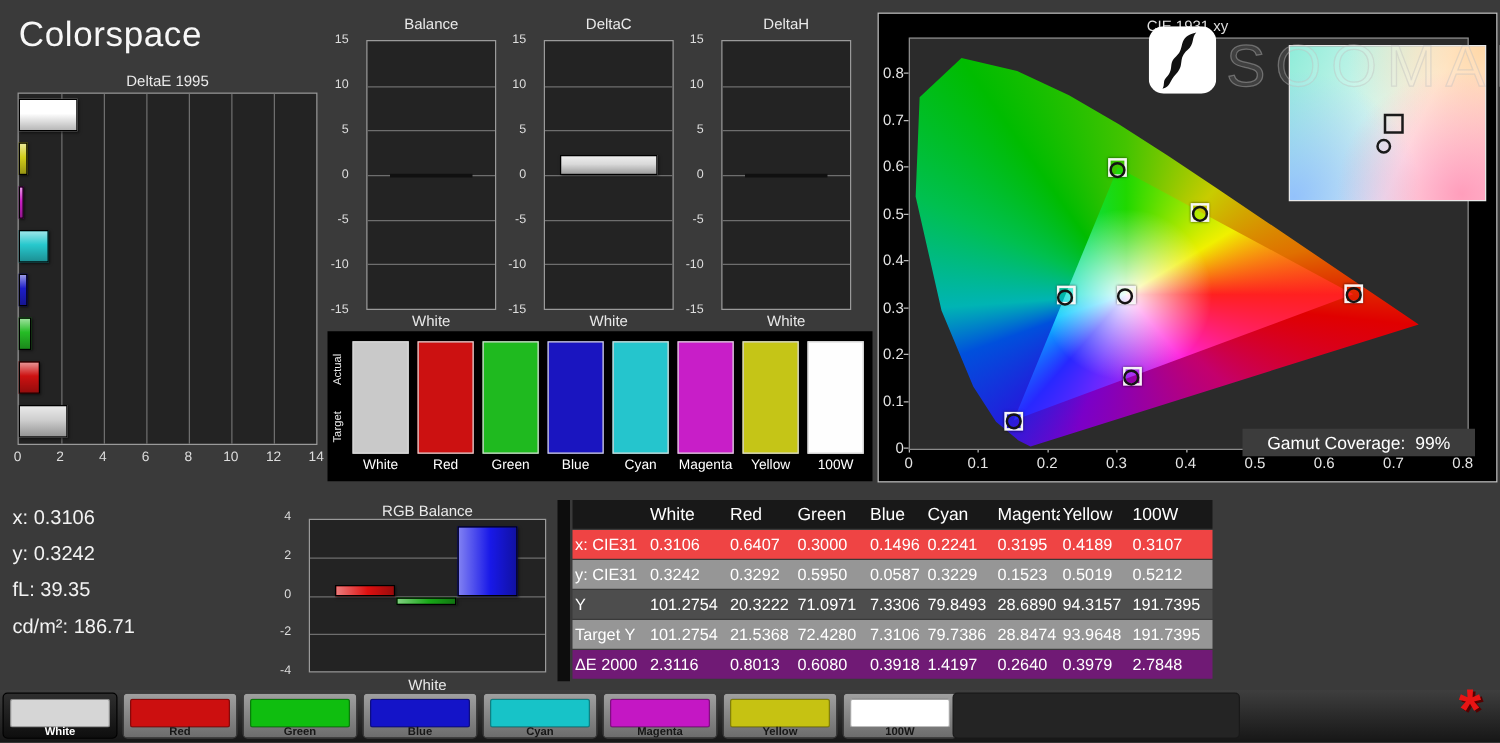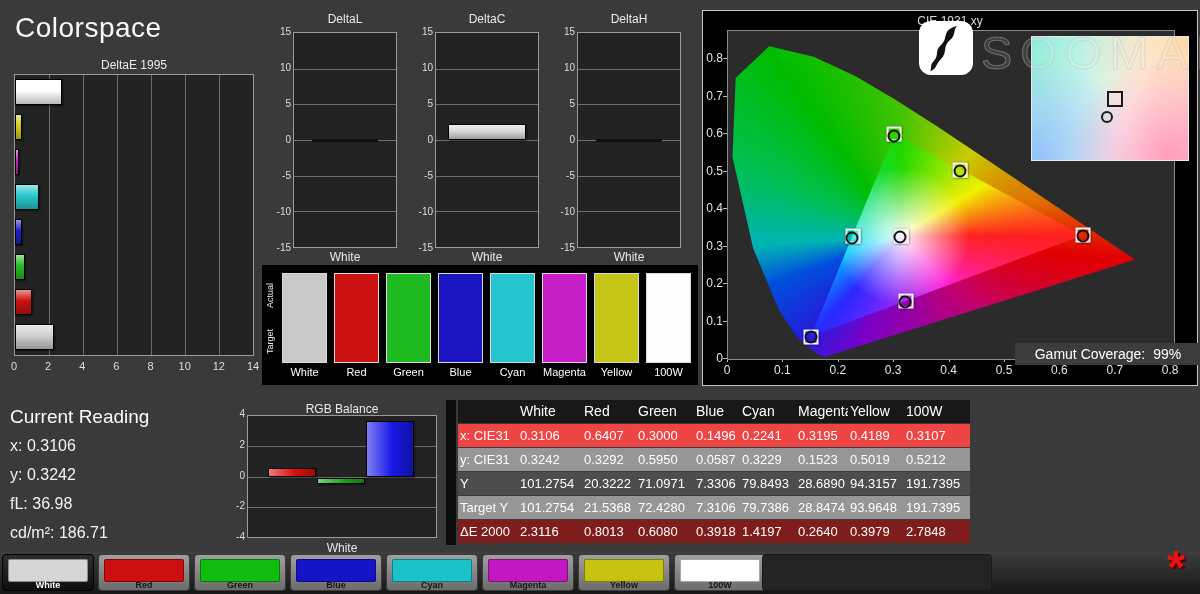--- a/index.html
+++ b/index.html
@@ -11,21 +11,21 @@
   .panel{position:absolute;background:#232323;border:1px solid #9a9a9a;box-sizing:border-box;}
   .vgrid{position:absolute;top:0;bottom:0;width:1px;background:#6e6e6e;}
   .hgrid{position:absolute;left:0;right:0;height:1px;background:#6e6e6e;}
   .hbar{position:absolute;left:0;border:1px solid #000;box-sizing:border-box;
         background-image:linear-gradient(rgba(255,255,255,.55),rgba(255,255,255,0) 45%,rgba(0,0,0,.28));
         box-shadow:1px 1px 2px rgba(0,0,0,.55);}
   .vbar{position:absolute;border:1px solid #000;box-sizing:border-box;
         background-image:linear-gradient(90deg,rgba(255,255,255,.45),rgba(255,255,255,0) 55%,rgba(0,0,0,.3));
         box-shadow:1px 1px 2px rgba(0,0,0,.5);}
   .tick{position:absolute;font-size:11px;color:#ddd;transform:translateX(-50%);}
-  .ylab{position:absolute;font-size:10px;color:#ddd;right:0;text-align:center;}
+  .ylab{position:absolute;font-size:10px;color:#ddd;right:12px;text-align:center;}
   .axis-cat{position:absolute;text-align:center;font-size:12px;color:#e8e8e8;}
   
   #swatch-panel{position:absolute;left:262px;top:265px;width:436px;height:120px;background:#000;}
   .rotlab{position:absolute;left:3px;writing-mode:vertical-rl;transform:rotate(180deg);font-size:9px;color:#f0f0f0;text-align:center;}
   #swatch-row{position:absolute;left:20px;top:8px;display:flex;gap:7px;}
   .swatch{width:45px;height:90px;border:1px solid #d8d8d8;box-sizing:border-box;}
   #swatch-labels{position:absolute;left:20px;top:101px;display:flex;gap:7px;}
   .swlbl{width:45px;text-align:center;font-size:11px;color:#fff;}
   
   #cie-panel{position:absolute;left:702px;top:10px;width:496px;height:376px;background:#000;border:1px solid #c9c9c9;box-sizing:border-box;}
@@ -50,21 +50,21 @@
   .cie-ytick{position:absolute;font-size:12px;color:#e5e5e5;width:20px;text-align:right;left:0;}
   .tickmark{position:absolute;background:#bbb;}
   #cie-inset{position:absolute;left:328px;top:25px;width:158px;height:125px;z-index:3;border:1px solid #e8e8e8;box-sizing:border-box;
     background:
       radial-gradient(circle at 88% 96%, rgba(255,140,175,.8), rgba(255,140,175,0) 55%),
       radial-gradient(circle at 2% 98%, rgba(140,185,255,.85), rgba(140,185,255,0) 52%),
       radial-gradient(circle at 98% 2%, rgba(255,215,165,.95), rgba(255,215,165,0) 55%),
       linear-gradient(115deg,#8fecd9,#d9f7ef 45%,#ffffff 62%,#ffd9e4 100%);}
   #inset-square{position:absolute;left:48%;top:44%;width:12px;height:12px;border:2px solid #1a1a1a;}
   #inset-circle{position:absolute;left:44%;top:60%;width:8px;height:8px;border:2px solid #1a1a1a;border-radius:50%;}
-  #gamut-strip{position:absolute;left:312px;top:332px;width:186px;height:22px;background:#3c3c3c;z-index:3;
+  #gamut-strip{position:absolute;left:291px;top:332px;width:186px;height:22px;background:#3c3c3c;z-index:3;
     display:flex;align-items:center;justify-content:center;gap:8px;font-size:14px;color:#fff;}
   #soomal-logo{position:absolute;left:216px;top:10px;z-index:4;}
   #soomal-text{position:absolute;left:278px;top:14px;z-index:4;font-size:47px;letter-spacing:8px;font-weight:300;
     color:rgba(255,255,255,0.10);-webkit-text-stroke:1px rgba(190,190,190,0.42);}
   
   #current-reading{position:absolute;left:10px;top:406px;}
   #current-reading .cr-title{font-size:19px;color:#fafafa;margin-bottom:9px;}
   .cr-line{font-size:16px;color:#f2f2f2;margin-bottom:11px;}
   
   #meas-strip{position:absolute;left:446px;top:400px;width:10px;height:145px;background:#0d0d0d;}
@@ -114,21 +114,21 @@
       <span class="tick" style="left: 0%;">0</span>
       <span class="tick" style="left: 14.2857%;">2</span>
       <span class="tick" style="left: 28.5714%;">4</span>
       <span class="tick" style="left: 42.8571%;">6</span>
       <span class="tick" style="left: 57.1429%;">8</span>
       <span class="tick" style="left: 71.4286%;">10</span>
       <span class="tick" style="left: 85.7143%;">12</span>
       <span class="tick" style="left: 100%;">14</span>
     </div>
 
-  <div class="chart-title" style="left:293px;top:12px;width:104px;">DeltaL</div>
+  <div class="chart-title" style="left:293px;top:12px;width:104px;">Balance</div>
   <div class="abs" id="deltal-ylab" style="left:265px;top:32px;width:26px;height:216px;">
       <span class="ylab" style="top: -6px;">15</span>
       <span class="ylab" style="top: 30px;">10</span>
       <span class="ylab" style="top: 66px;">5</span>
       <span class="ylab" style="top: 102px;">0</span>
       <span class="ylab" style="top: 138px;">-5</span>
       <span class="ylab" style="top: 174px;">-10</span>
       <span class="ylab" style="top: 210px;">-15</span>
     </div>
   <div class="panel" id="deltal-chart" style="left:293px;top:32px;width:104px;height:216px;">
@@ -273,24 +273,23 @@
       <div class="tickmark" style="left: 20px; top: 159.5px; width: 4px; height: 1px;"></div>
       <span class="cie-ytick" style="top: 115px;">0.6</span>
       <div class="tickmark" style="left: 20px; top: 122px; width: 4px; height: 1px;"></div>
       <span class="cie-ytick" style="top: 77.5px;">0.7</span>
       <div class="tickmark" style="left: 20px; top: 84.5px; width: 4px; height: 1px;"></div>
       <span class="cie-ytick" style="top: 40px;">0.8</span>
       <div class="tickmark" style="left: 20px; top: 47px; width: 4px; height: 1px;"></div>
     </div>
 
   <div id="current-reading">
-    <div class="cr-title">Current Reading</div>
     <div class="cr-line"><span>x:</span> <span>0.3106</span></div>
     <div class="cr-line"><span>y:</span> <span>0.3242</span></div>
-    <div class="cr-line"><span>fL:</span> <span>36.98</span></div>
+    <div class="cr-line"><span>fL:</span> <span>39.35</span></div>
     <div class="cr-line"><span>cd/m²:</span> <span>186.71</span></div>
   </div>
 
   <div class="chart-title" style="left:247px;top:402px;width:190px;">RGB Balance</div>
   <div class="abs" id="rgb-ylab" style="left:221px;top:415px;width:24px;height:123px;">
       <span class="ylab" style="top: -7px;">4</span>
       <span class="ylab" style="top: 23.75px;">2</span>
       <span class="ylab" style="top: 54.5px;">0</span>
       <span class="ylab" style="top: 85.25px;">-2</span>
       <span class="ylab" style="top: 116px;">-4</span>
@@ -355,21 +354,21 @@
         <div>Target Y</div>
         <div>101.2754</div>
         <div>21.5368</div>
         <div>72.4280</div>
         <div>7.3106</div>
         <div>79.7386</div>
         <div>28.8474</div>
         <div>93.9648</div>
         <div>191.7395</div>
       </div>
-      <div class="trow" style="background: #7f1d1d;">
+      <div class="trow" style="background: #701a75;">
         <div>ΔE 2000</div>
         <div>2.3116</div>
         <div>0.8013</div>
         <div>0.6080</div>
         <div>0.3918</div>
         <div>1.4197</div>
         <div>0.2640</div>
         <div>0.3979</div>
         <div>2.7848</div>
       </div>

